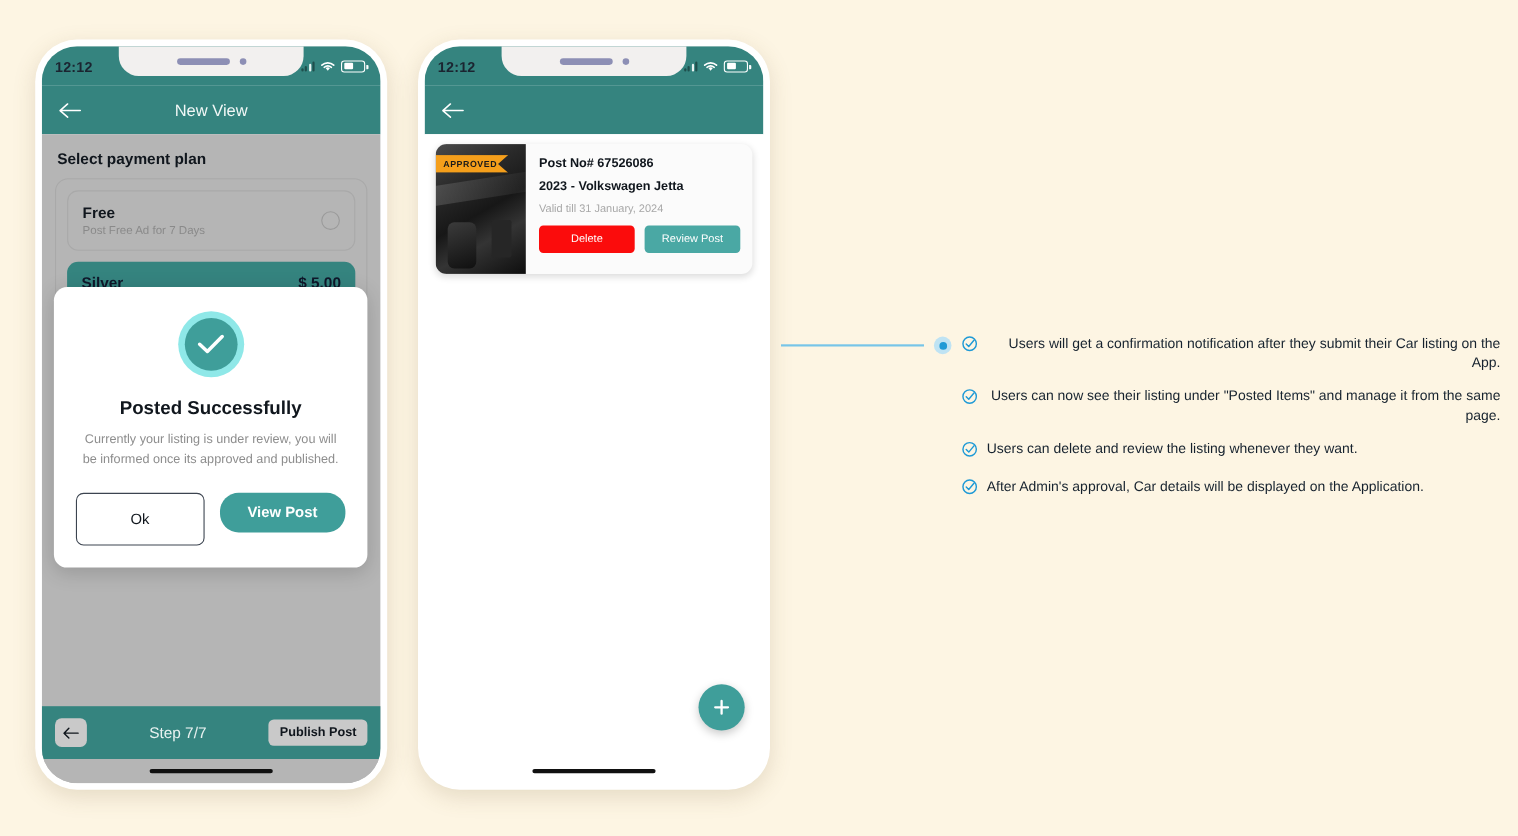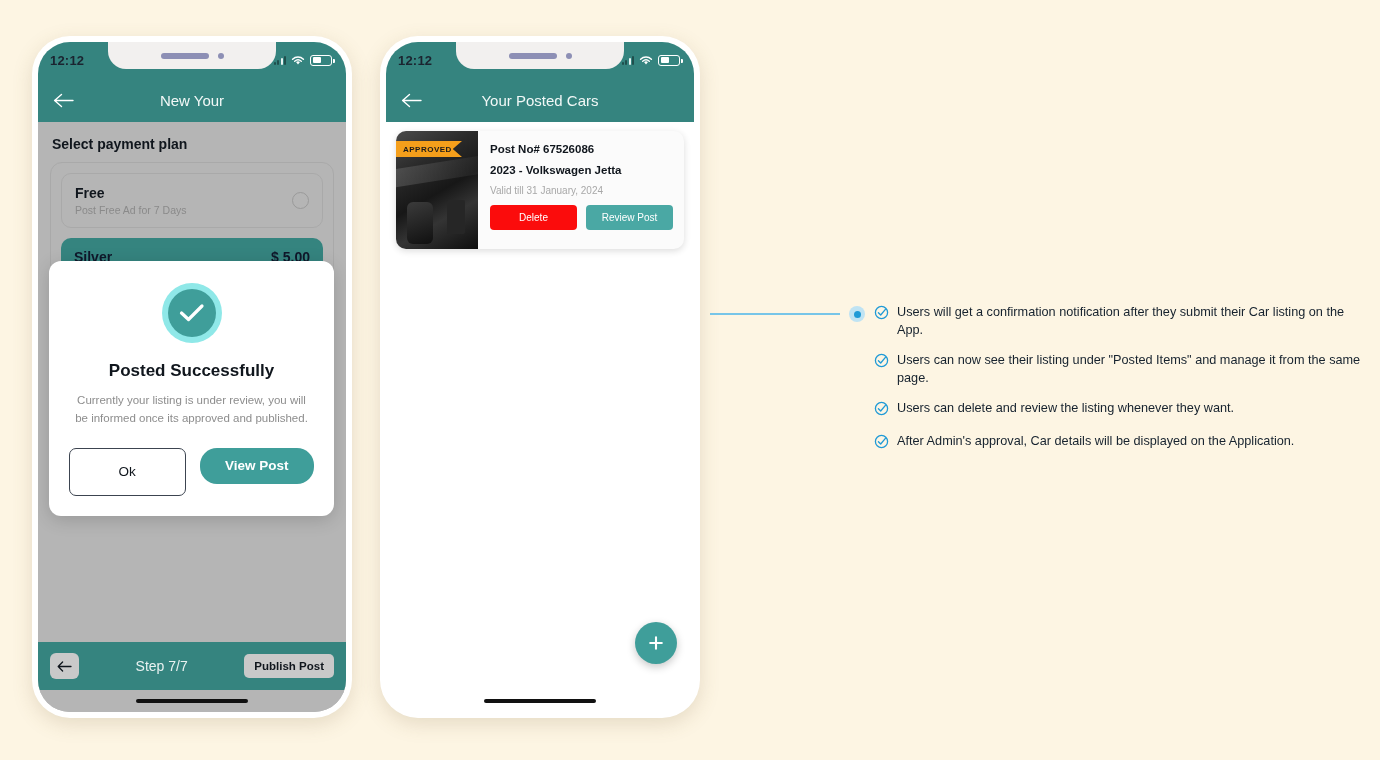--- a/index.html
+++ b/index.html
@@ -388,20 +388,21 @@
     display: flex;
     gap: 8px;
     margin-bottom: 12px;
     align-items: flex-start;
   }
   .anno-icon { flex: 0 0 15px; margin-top: 2px; }
   .anno-text {
     font-size: 12.7px;
     color: #16222e;
     line-height: 1.42;
+    text-align: right;
   }
 </style>
 </head>
 <body>
 
 <div class="phone" id="phone-1">
   <div class="phone-screen">
 
     <div class="statusbar">
       <div class="status-time">12:12</div>
@@ -426,21 +427,21 @@
           </span>
       </div>
     </div>
 
     <div class="app-header">
       <div class="back-arrow">
         <svg width="21" height="15" viewBox="0 0 21 15">
           <path d="M8.5 1.5 L1.6 7.5 L8.5 13.5 M1.8 7.5 H20" stroke="#fff" stroke-width="1.4" fill="none" stroke-linecap="round" stroke-linejoin="round"></path>
         </svg>
       </div>
-      <div class="app-title">New Your</div>
+      <div class="app-title">New View</div>
     </div>
 
     <div class="p1-body">
       <div class="section-title">Select payment plan</div>
 
       <div class="plan-wrap">
         <div class="plan-free">
           <div>
             <div class="plan-name">Free</div>
             <div class="plan-sub">Post Free Ad for 7 Days</div>
@@ -515,21 +516,20 @@
           </span>
       </div>
     </div>
 
     <div class="app-header">
       <div class="back-arrow">
         <svg width="21" height="15" viewBox="0 0 21 15">
           <path d="M8.5 1.5 L1.6 7.5 L8.5 13.5 M1.8 7.5 H20" stroke="#fff" stroke-width="1.4" fill="none" stroke-linecap="round" stroke-linejoin="round"></path>
         </svg>
       </div>
-      <div class="app-title">Your Posted Cars</div>
     </div>
 
     <div class="p2-body">
       <div class="car-card">
         <div class="car-thumb">
           <div class="approved-badge">APPROVED</div>
         </div>
         <div class="card-info">
           <div class="card-postno">Post No# 67526086</div>
           <div class="card-model">2023 - Volkswagen Jetta</div>

